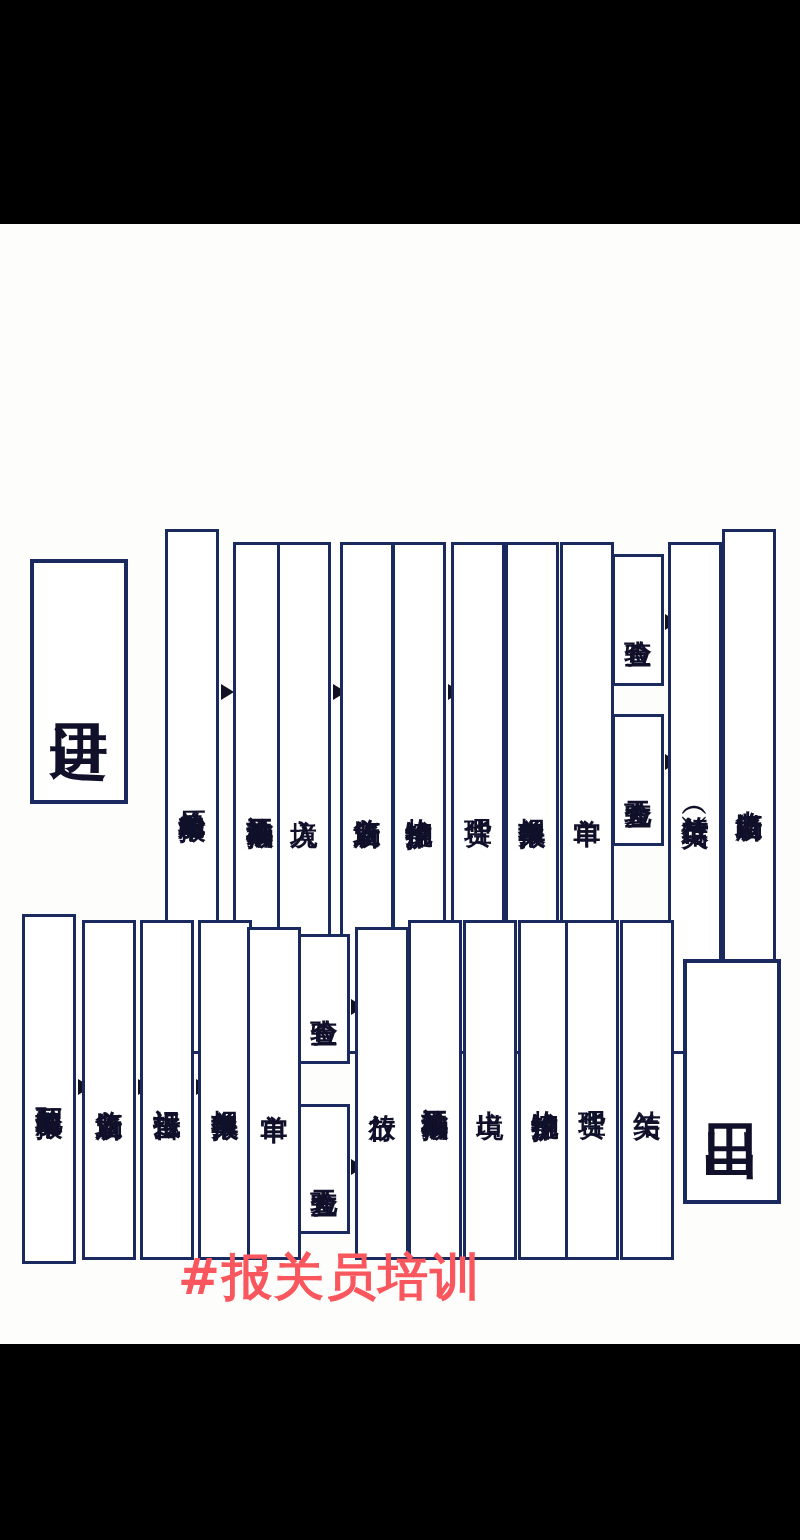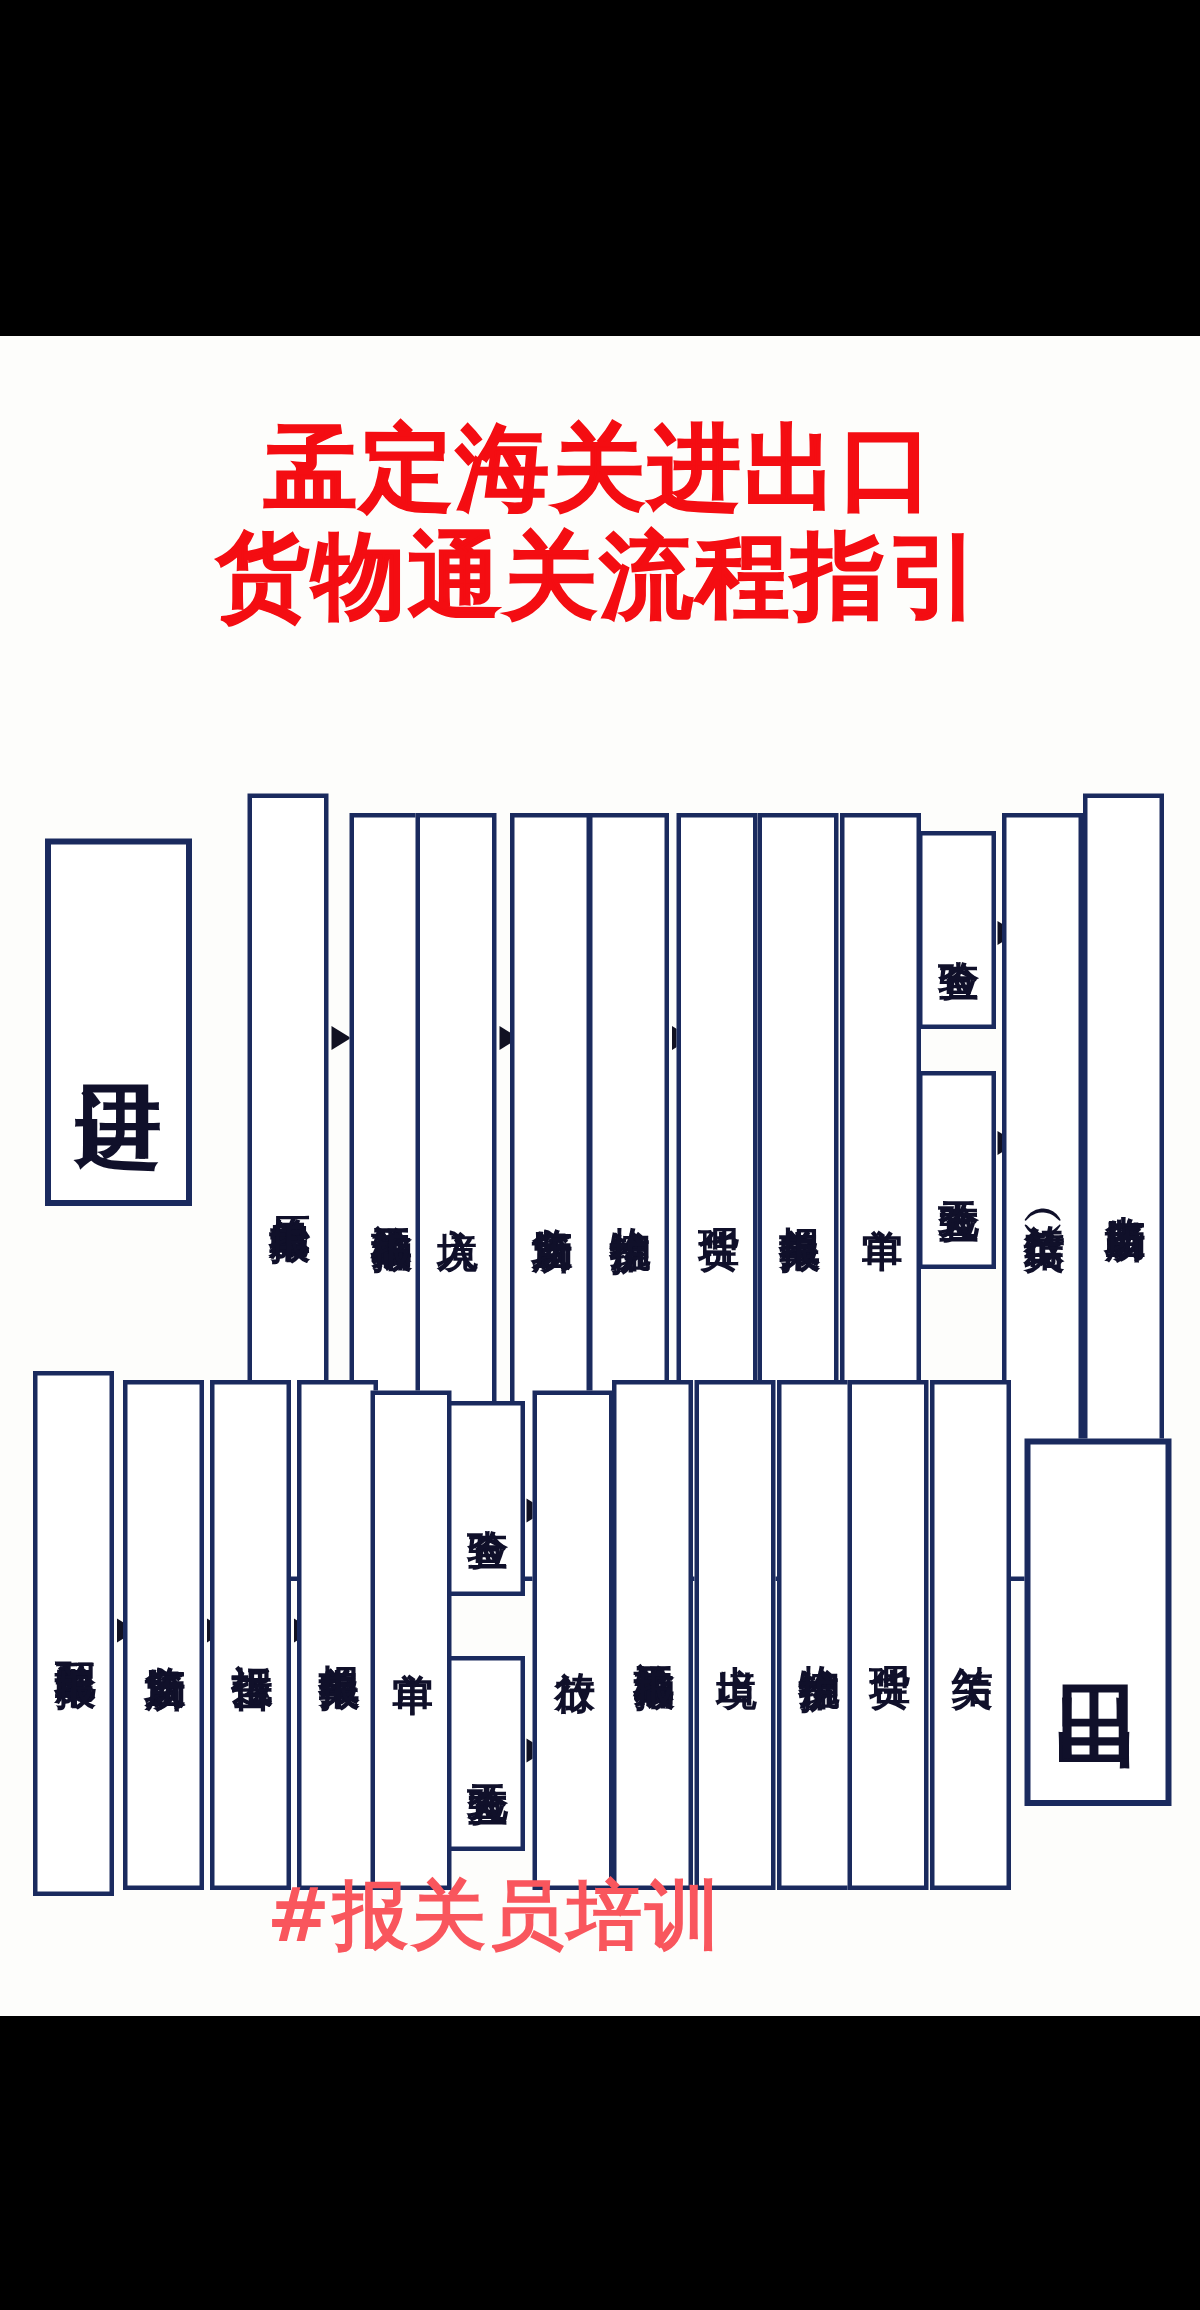--- a/index.html
+++ b/index.html
@@ -100,24 +100,20 @@
     font-weight: bold;
     font-size: 50px;
     letter-spacing: 2px;
   }
 </style>
 </head>
 <body>
 
 <div id="poster">
 
-  <div class="title-block">
-    <div class="title-line">孟定海关进出口</div>
-    <div class="title-line">货物通关流程指引</div>
-  </div>
 
   <div class="bigbox" style="left:30px; top:335px; width:98px; height:245px;">
     <span class="bigtext">进口</span>
   </div>
 
   <div class="vbox" style="left:165px; top:305px; width:54px; height:525px;">
     <span class="vtext">原始舱单申报</span>
   </div>
   <div class="arrow" style="left:221px; top:460px;"></div>
 

